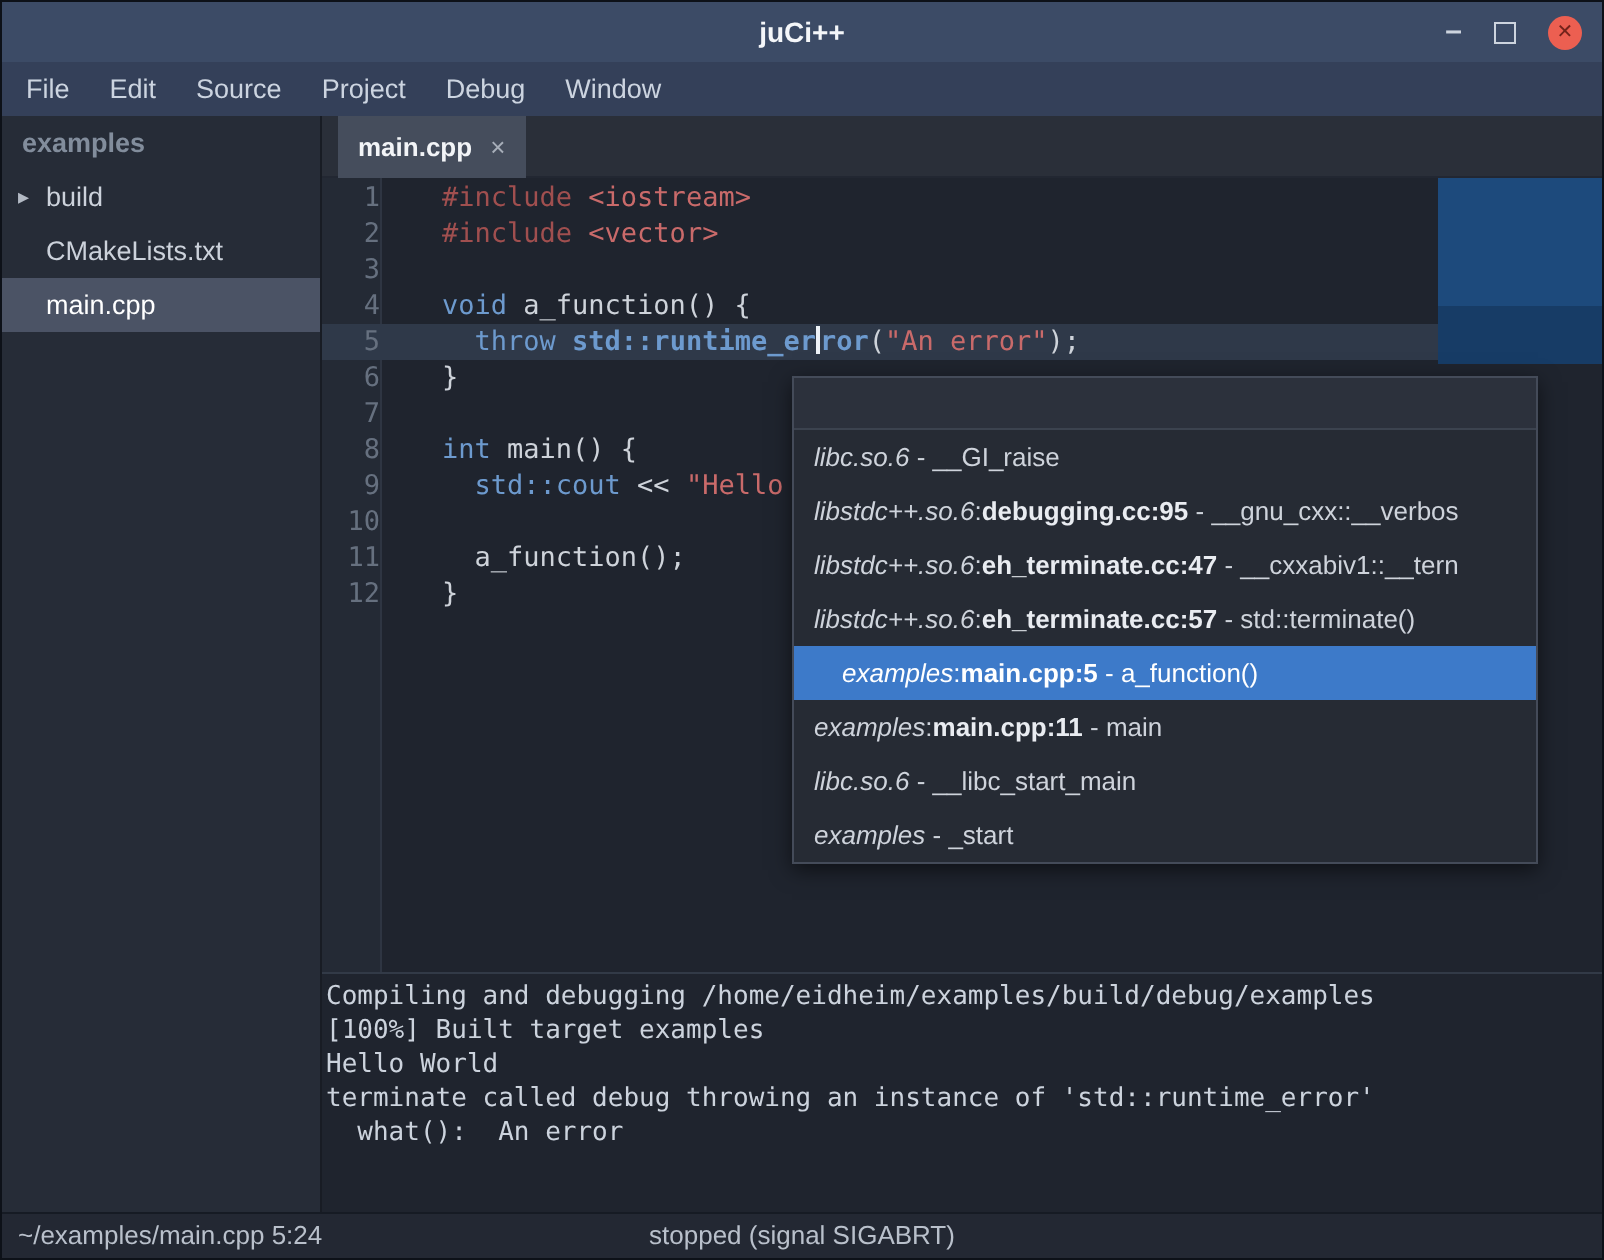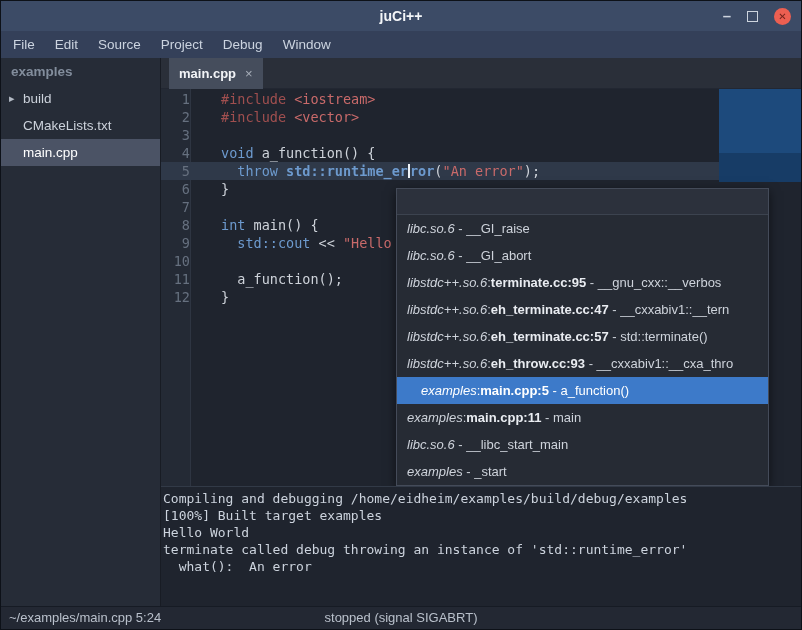--- a/index.html
+++ b/index.html
@@ -147,25 +147,23 @@
           <div class="code-line"><span class="line-num">12</span><span class="line-code"><span class="seg-plain">}</span></span></div>
         </div>
       <div class="overlay-box">
         <div class="overlay-top"></div>
         <div class="overlay-bottom"></div>
       </div>
       <div class="popup">
         <div class="popup-empty-row"></div>
         <div>
             <div class="bt-row"><span class="bt-module">libc.so.6</span><span> - __GI_raise</span></div>
-            <div class="bt-row"><span class="bt-module">libc.so.6</span><span> - __GI_abort</span></div>
-            <div class="bt-row"><span class="bt-module">libstdc++.so.6</span>:<span class="bt-loc">terminate.cc:95</span><span> - __gnu_cxx::__verbos</span></div>
+            <div class="bt-row"><span class="bt-module">libstdc++.so.6</span>:<span class="bt-loc">debugging.cc:95</span><span> - __gnu_cxx::__verbos</span></div>
             <div class="bt-row"><span class="bt-module">libstdc++.so.6</span>:<span class="bt-loc">eh_terminate.cc:47</span><span> - __cxxabiv1::__tern</span></div>
             <div class="bt-row"><span class="bt-module">libstdc++.so.6</span>:<span class="bt-loc">eh_terminate.cc:57</span><span> - std::terminate()</span></div>
-            <div class="bt-row"><span class="bt-module">libstdc++.so.6</span>:<span class="bt-loc">eh_throw.cc:93</span><span> - __cxxabiv1::__cxa_thro</span></div>
             <div class="bt-row selected"><span class="bt-module">examples</span>:<span class="bt-loc">main.cpp:5</span><span> - a_function()</span></div>
             <div class="bt-row"><span class="bt-module">examples</span>:<span class="bt-loc">main.cpp:11</span><span> - main</span></div>
             <div class="bt-row"><span class="bt-module">libc.so.6</span><span> - __libc_start_main</span></div>
             <div class="bt-row"><span class="bt-module">examples</span><span> - _start</span></div>
           </div>
       </div>
     </div>
 
     <div class="terminal">
         <div class="term-line">Compiling and debugging /home/eidheim/examples/build/debug/examples</div>

